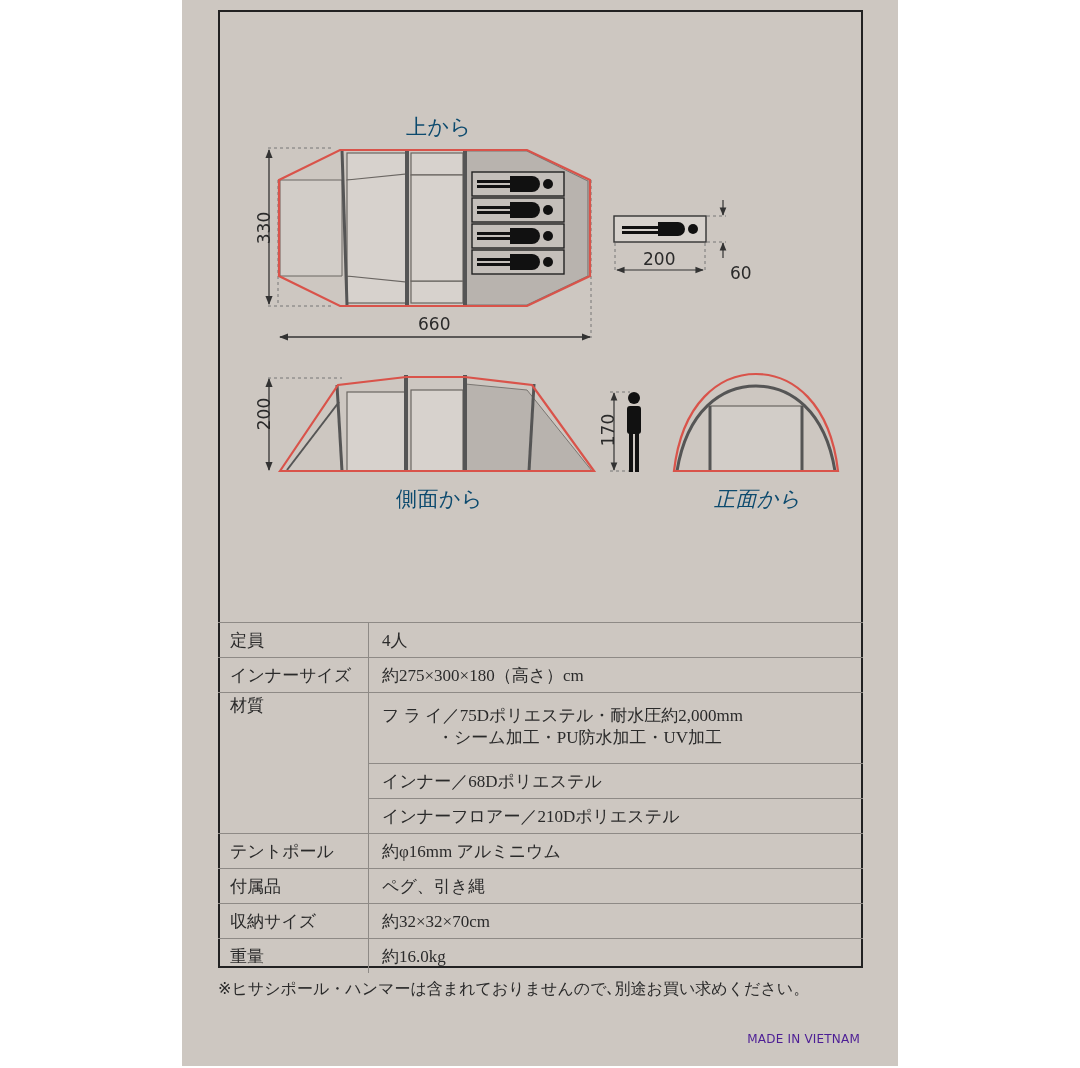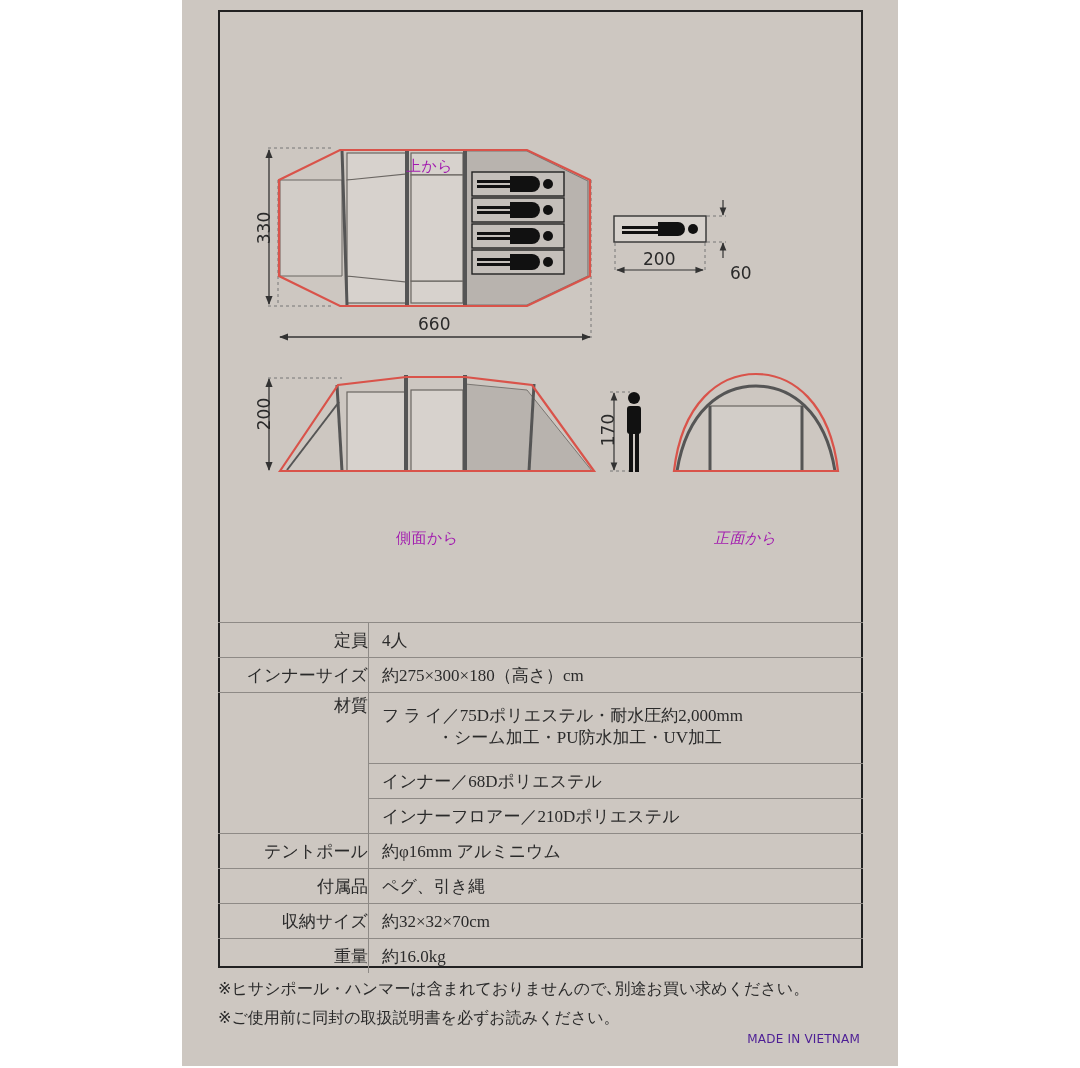--- a/index.html
+++ b/index.html
@@ -10,36 +10,36 @@
     }
     .panel {
       position: absolute; left: 182px; top: 0; width: 716px; height: 1066px;
       background: #cdc7c1;
     }
     .frame {
       position: absolute; left: 36px; top: 10px; width: 641px; height: 954px;
       border: 2px solid #222; box-sizing: content-box;
     }
     .diagram { position: absolute; left: 0; top: 0; width: 716px; height: 610px; }
-    .lbl { position: absolute; font-size: 15px; color: #a21caf; letter-spacing: 0.5px; margin-top: 44px; }
+    .lbl { position: absolute; font-size: 21px; color: #0c4a6e; letter-spacing: 0.5px; }
     .dim { position: absolute; font-size: 17px; color: #2a2a2a; }
     .vert { transform: rotate(-90deg); transform-origin: center; }
 
     .spec {
       position: absolute; left: 36px; top: 622px; width: 645px;
       border-collapse: collapse;
       font-size: 17px; color: #2a2a2a;
     }
     .spec td {
       border-top: 1.5px solid #8e8a86;
       padding: 0 0 0 12px; height: 34px; vertical-align: middle;
       white-space: nowrap;
     }
     .spec tr:last-child td { border-bottom: none; margin-top: 18px; }
-    .spec td.k { width: 138px; border-right: 1.5px solid #8e8a86; text-align: right; }
+    .spec td.k { width: 138px; border-right: 1.5px solid #8e8a86; }
     .spec td.v { padding-left: 13px; font-family: Liberation Serif, serif; }
     .spec td.v2 { line-height: 22px; padding-top: 12px; padding-bottom: 6px; height: auto; vertical-align: top; }
     .spec td.v2 .l2 { display:block; padding-left: 0; text-align: center; width: 395px; }
     .spec td.kTop { vertical-align: top; padding-top: 1px; }
 
     .notes { position: absolute; left: 36px; top: 974px; font-size: 16px; color: #2a2a2a; line-height: 29px; }
     .made { position: absolute; right: 38px; top: 1032px; font-size: 12px; color: #4c1d95; letter-spacing: 0.2px; }
   </style>
 </head>
 <body>
@@ -205,16 +205,15 @@
       </tr>
       <tr>
         <td class="k">重量</td>
         <td class="v">約16.0kg</td>
       </tr>
     </tbody>
   </table>
 
   <div class="notes">
     <div>※ヒサシポール・ハンマーは含まれておりませんので､別途お買い求めください。</div>
-    <div>※ご使用前に同封の取扱説明書を必ずお読みください。</div>
   </div>
   <div class="made">MADE IN VIETNAM</div>
 </div>
 
 </body></html>

